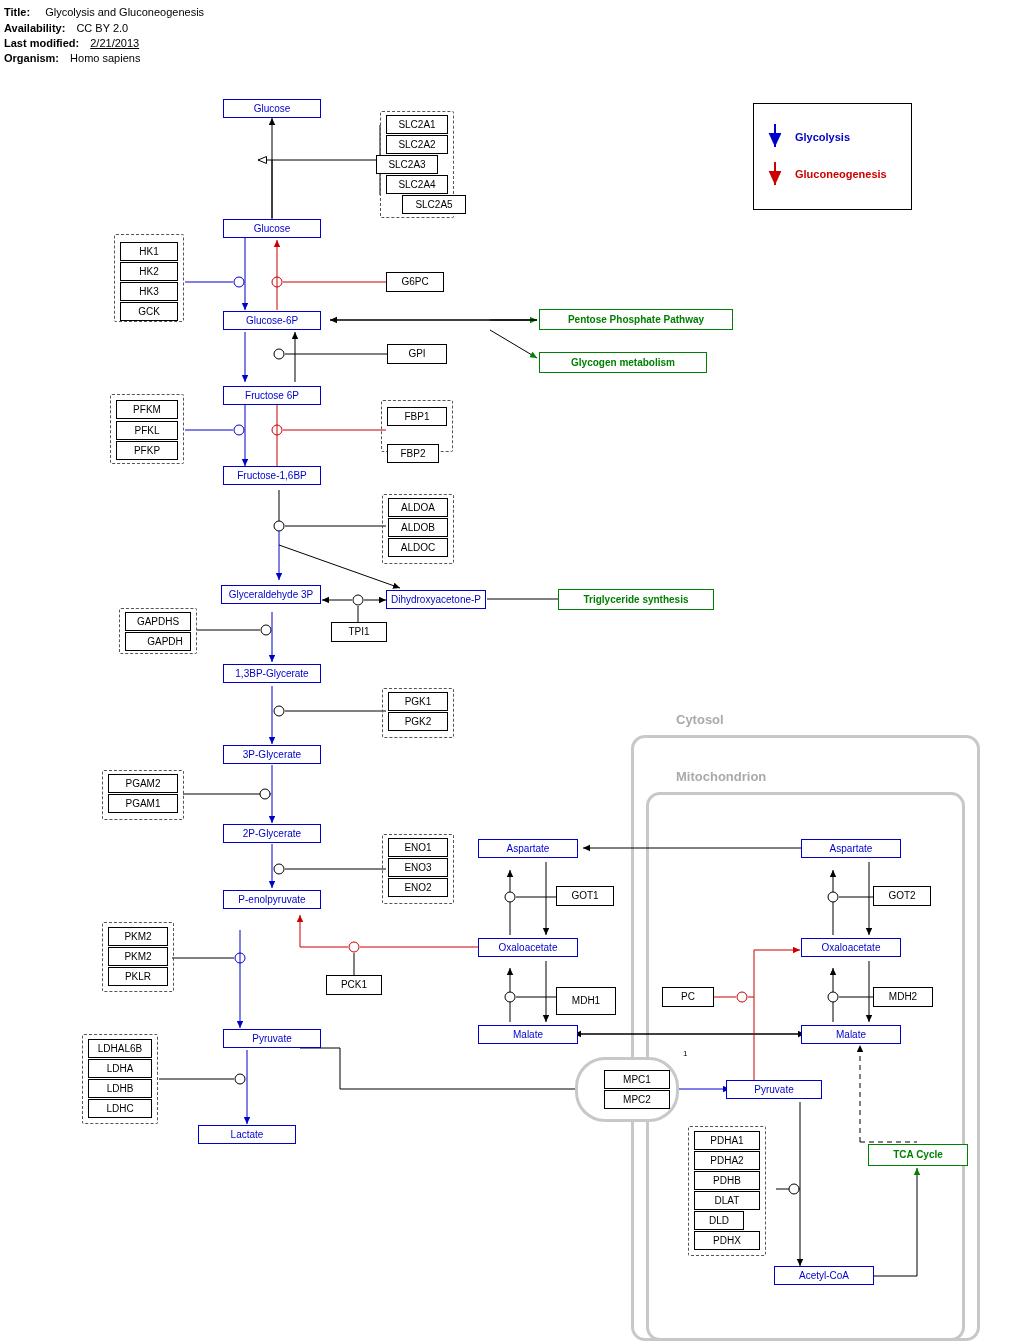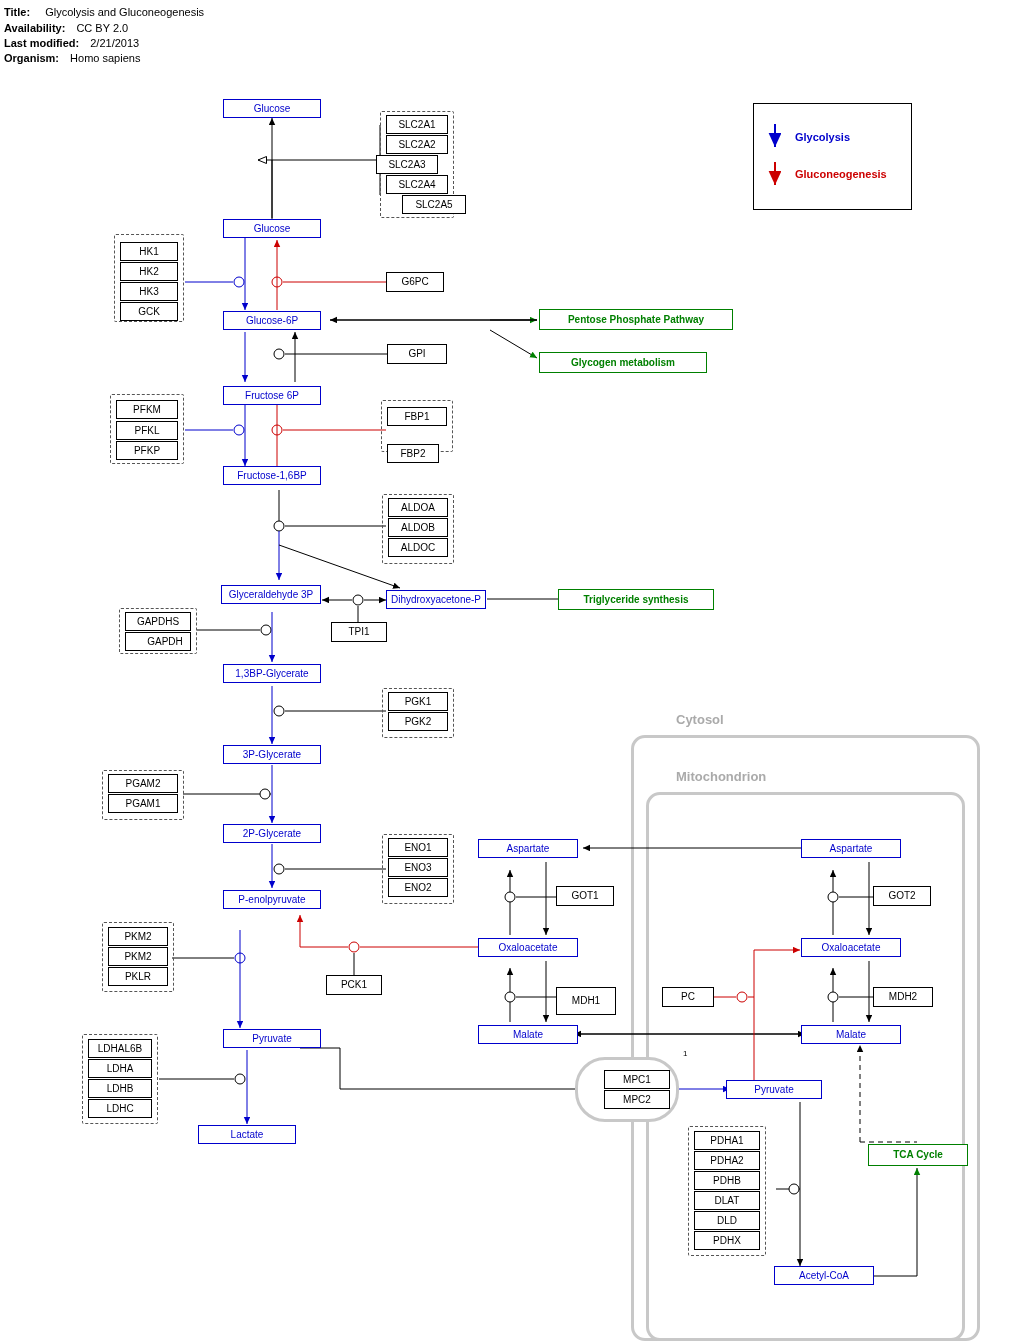--- a/index.html
+++ b/index.html
@@ -48,21 +48,21 @@
   <div class="meta" style="left:4px; top:6px;">
     <span class="k">Title:</span>
     <span class="v" style="margin-left:12px;">Glycolysis and Gluconeogenesis</span>
   </div>
   <div class="meta" style="left:4px; top:22px;">
     <span class="k">Availability:</span>
     <span class="v" style="margin-left:8px;">CC BY 2.0</span>
   </div>
   <div class="meta" style="left:4px; top:37px;">
     <span class="k">Last modified:</span>
-    <span class="v" style="margin-left:8px;">2/21/2013</span>
+    <span class="v" style="margin-left:8px;text-decoration:underline;">2/21/2013</span>
   </div>
   <div class="meta" style="left:4px; top:52px;">
     <span class="k">Organism:</span>
     <span class="v" style="margin-left:8px;">Homo sapiens</span>
   </div>
 
   <div class="compart-label" style="left:676px; top:712px;">Cytosol</div>
   <div class="compartment" style="left:631px; top:735px; width:349px; height:606px;"></div>
   <div class="compart-label" style="left:676px; top:769px;">Mitochondrion</div>
   <div class="compartment" style="left:646px; top:792px; width:319px; height:549px;"></div>
@@ -270,21 +270,21 @@
 
   <div class="node gene" style="left:88px; top:1039px; width:64px; height:19px;">LDHAL6B</div>
   <div class="node gene" style="left:88px; top:1059px; width:64px; height:19px;">LDHA</div>
   <div class="node gene" style="left:88px; top:1079px; width:64px; height:19px;">LDHB</div>
   <div class="node gene" style="left:88px; top:1099px; width:64px; height:19px;">LDHC</div>
 
   <div class="node gene" style="left:694px; top:1131px; width:66px; height:19px;">PDHA1</div>
   <div class="node gene" style="left:694px; top:1151px; width:66px; height:19px;">PDHA2</div>
   <div class="node gene" style="left:694px; top:1171px; width:66px; height:19px;">PDHB</div>
   <div class="node gene" style="left:694px; top:1191px; width:66px; height:19px;">DLAT</div>
-  <div class="node gene" style="left:694px; top:1211px; width:66px; height:19px;">DLD</div>
+  <div class="node gene" style="left:694px; top:1211px; width:50px; height:19px;">DLD</div>
   <div class="node gene" style="left:694px; top:1231px; width:66px; height:19px;">PDHX</div>
 
   <div class="node gene" style="left:604px; top:1070px; width:66px; height:19px;">MPC1</div>
   <div class="node gene" style="left:604px; top:1090px; width:66px; height:19px;">MPC2</div>
 
   <div class="node gene" style="left:386px; top:272px; width:58px; height:20px;">G6PC</div>
   <div class="node gene" style="left:387px; top:344px; width:60px; height:20px;">GPI</div>
   <div class="node gene" style="left:331px; top:622px; width:56px; height:20px;">TPI1</div>
   <div class="node gene" style="left:326px; top:975px; width:56px; height:20px;">PCK1</div>
   <div class="node gene" style="left:556px; top:886px; width:58px; height:20px;">GOT1</div>

